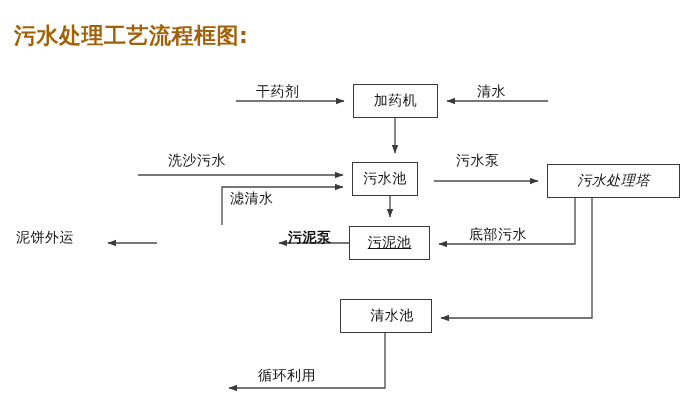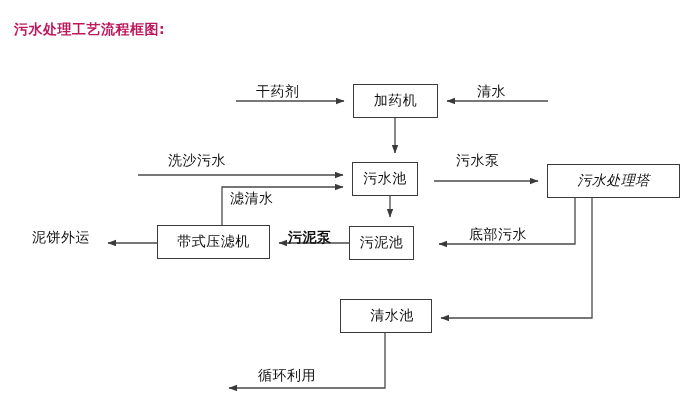--- a/index.html
+++ b/index.html
@@ -23,23 +23,23 @@
   svg#flow-svg {
     position: absolute;
     left: 0; top: 0;
     width: 700px;
     height: 420px;
   }
   .page-title {
     position: absolute;
     left: 14px;
     top: 21px;
-    font-size: 14px;
+    font-size: 22px;
     font-weight: bold;
-    color: #be185d;
+    color: #a16207;
     letter-spacing: 0.5px;
     white-space: nowrap;
   }
   .node-box {
     position: absolute;
     border: 1.3px solid #3a3a3a;
     background: #ffffff;
     box-sizing: border-box;
     display: flex;
     align-items: center;
@@ -112,43 +112,40 @@
   </div>
 
   <div class="node-box" style="left:352px; top:162px; width:66px; height:34px;">
     <span>污水池</span>
   </div>
 
   <div class="node-box" style="left:547px; top:164px; width:133px; height:34px;font-style:italic;">
     <span>污水处理塔</span>
   </div>
 
-  <div class="node-box" style="left:157px; top:225px; width:113px; height:34px;">
-    <span>带式压滤机</span>
-  </div>
 
-  <div class="node-box" style="left:349px; top:226px; width:65px; height:34px;">
+  <div class="node-box" style="left:349px; top:226px; width:81px; height:34px;text-decoration:underline;">
     <span>污泥池</span>
   </div>
 
   <div class="node-box" style="left:340px; top:299px; width:92px; height:34px;padding-left:12px;">
     <span>清水池</span>
   </div>
 
   <div class="edge-label" style="left:256px; top:83px;">干药剂</div>
 
   <div class="edge-label" style="left:477px; top:83px;">清水</div>
 
   <div class="edge-label" style="left:168px; top:152px;">洗沙污水</div>
 
   <div class="edge-label" style="left:230px; top:190px;">滤清水</div>
 
   <div class="edge-label" style="left:456px; top:152px;">污水泵</div>
 
-  <div class="edge-label" style="left:32px; top:229px;">泥饼外运</div>
+  <div class="edge-label" style="left:16px; top:229px;">泥饼外运</div>
 
   <div class="edge-label" style="left:288px; top:229px;font-weight:bold;">污泥泵</div>
 
   <div class="edge-label" style="left:469px; top:226px;">底部污水</div>
 
   <div class="edge-label" style="left:258px; top:367px;">循环利用</div>
 
 </div>
 
 </body></html>

